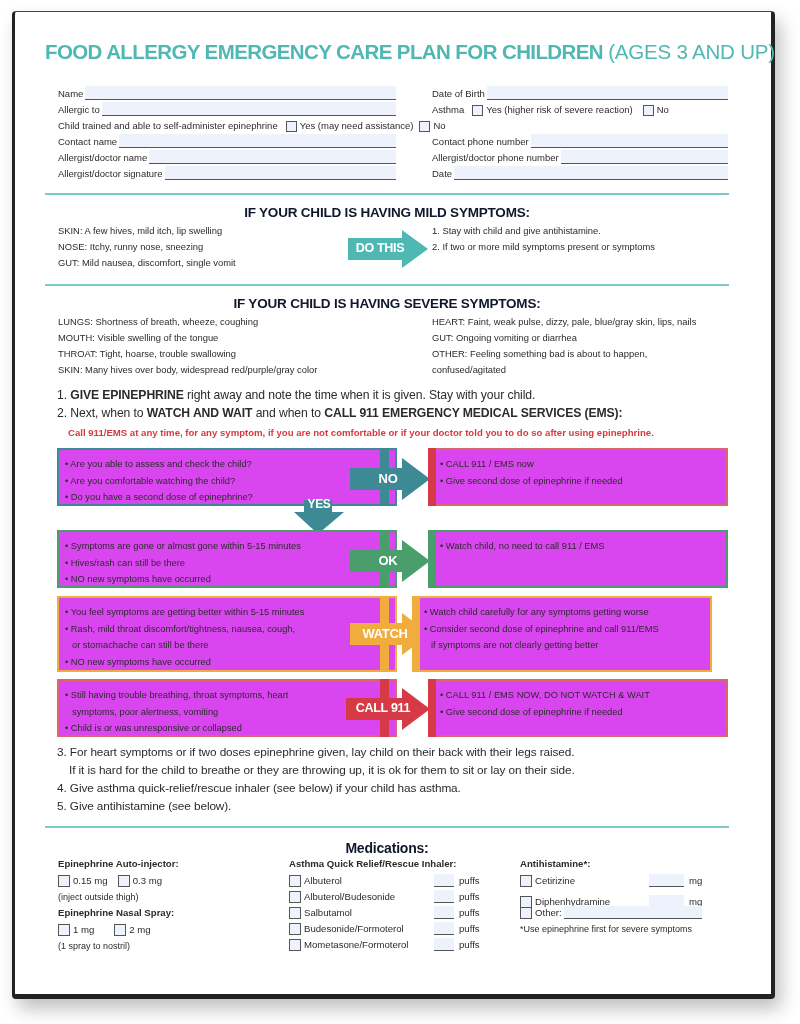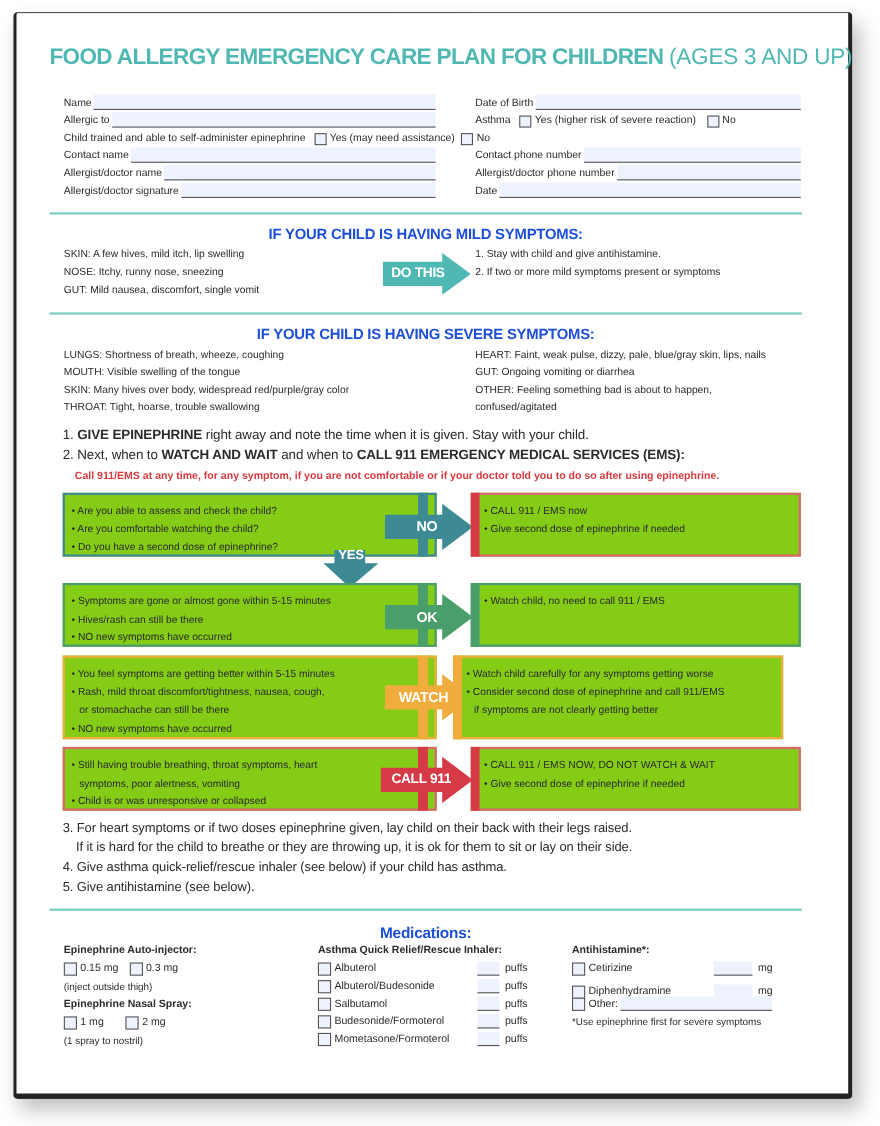--- a/index.html
+++ b/index.html
@@ -23,32 +23,32 @@
   .title .sub { font-weight: normal; letter-spacing: -0.2px; }
 
   .fieldrow { position: absolute; height: 15px; font-size: 9.5px; display: flex; align-items: flex-end; white-space: nowrap; }
   .fieldrow .lbl { padding-right: 2px; line-height: 12px; }
   .fill { flex: 1; height: 14px; background: #eef2fd; border-bottom: 1px solid #555; }
   .cb { display: inline-block; width: 11px; height: 11px; border: 1px solid #555; background: #eef2fd; vertical-align: -2px; margin: 0 3px 0 6px; }
   .cb-label { line-height: 12px; }
 
   .rule { position: absolute; left: 45px; width: 684px; height: 2px; background: #7ccbc6; }
 
-  .sec-head { position: absolute; left: 45px; width: 684px; text-align: center; font-size: 13.5px; font-weight: bold; color: #1d4ed8; letter-spacing: -0.2px; }
+  .sec-head { position: absolute; left: 45px; width: 684px; text-align: center; font-size: 13.5px; font-weight: bold; color: #0f172a; letter-spacing: -0.2px; }
 
   .small { font-size: 9.4px; line-height: 16px; white-space: nowrap; }
 
   .arrow-svg { position: absolute; }
   .arrow-text { position: absolute; font-weight: bold; color: #fff; font-size: 13px; text-align: center; letter-spacing: -0.3px; }
 
   .step { position: absolute; left: 57px; font-size: 12.2px; white-space: nowrap; letter-spacing: -0.1px; }
   .step b { font-weight: bold; }
   .redline { position: absolute; left: 68px; font-size: 9.6px; font-weight: bold; color: #d63a3f; white-space: nowrap; }
 
-  .box { position: absolute; border: 2px solid; background: #84cc16; }
+  .box { position: absolute; border: 2px solid; background: #d946ef; }
   .box ul { list-style: none; padding: 6px 0 0 6px; font-size: 9.3px; line-height: 16.5px; }
   .box li { white-space: nowrap; }
   .box li::before { content: "\2022  "; }
   .box li.cont::before { content: ""; padding-left: 7px; }
   .box .bar { position: absolute; top: -2px; bottom: -2px; width: 9px; }
 
   .med-head { position: absolute; font-size: 9.6px; font-weight: bold; white-space: nowrap; }
   .med-line { position: absolute; font-size: 9.6px; white-space: nowrap; display: flex; align-items: center; height: 15px; }
   .med-line .cb { margin: 0 3px 0 0; width: 12px; height: 12px; }
   .blank { display: inline-block; height: 13px; background: #eef2fd; border-bottom: 1px solid #555; }
@@ -132,22 +132,22 @@
   <div>1. Stay with child and give antihistamine.</div>
   <div>2. If two or more mild symptoms present or symptoms</div>
 </div>
 
 <div class="rule" style="top:284px;"></div>
 
 <div class="sec-head" style="top:296px;">IF YOUR CHILD IS HAVING SEVERE SYMPTOMS:</div>
 <div class="abs small" style="left:58px;top:314px;">
   <div>LUNGS: Shortness of breath, wheeze, coughing</div>
   <div>MOUTH: Visible swelling of the tongue</div>
+  <div>THROAT: Tight, hoarse, trouble swallowing</div>
   <div>SKIN: Many hives over body, widespread red/purple/gray color</div>
-  <div>THROAT: Tight, hoarse, trouble swallowing</div>
 </div>
 <div class="abs small" style="left:432px;top:314px;">
   <div>HEART: Faint, weak pulse, dizzy, pale, blue/gray skin, lips, nails</div>
   <div>GUT: Ongoing vomiting or diarrhea</div>
   <div>OTHER: Feeling something bad is about to happen,</div>
   <div>confused/agitated</div>
 </div>
 
 <div class="step" style="top:388px;">
   <span>1.</span>

